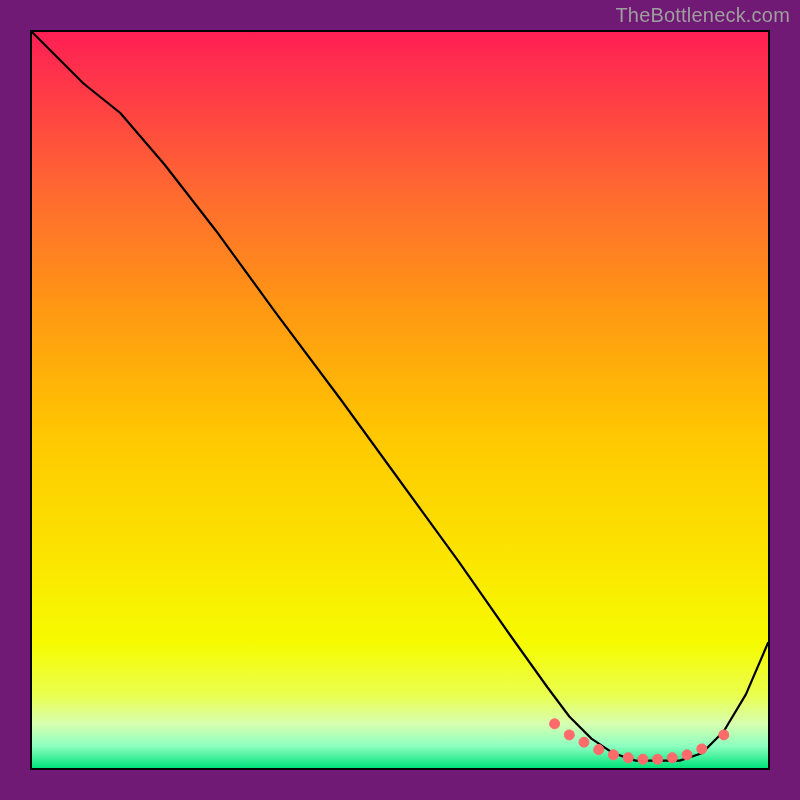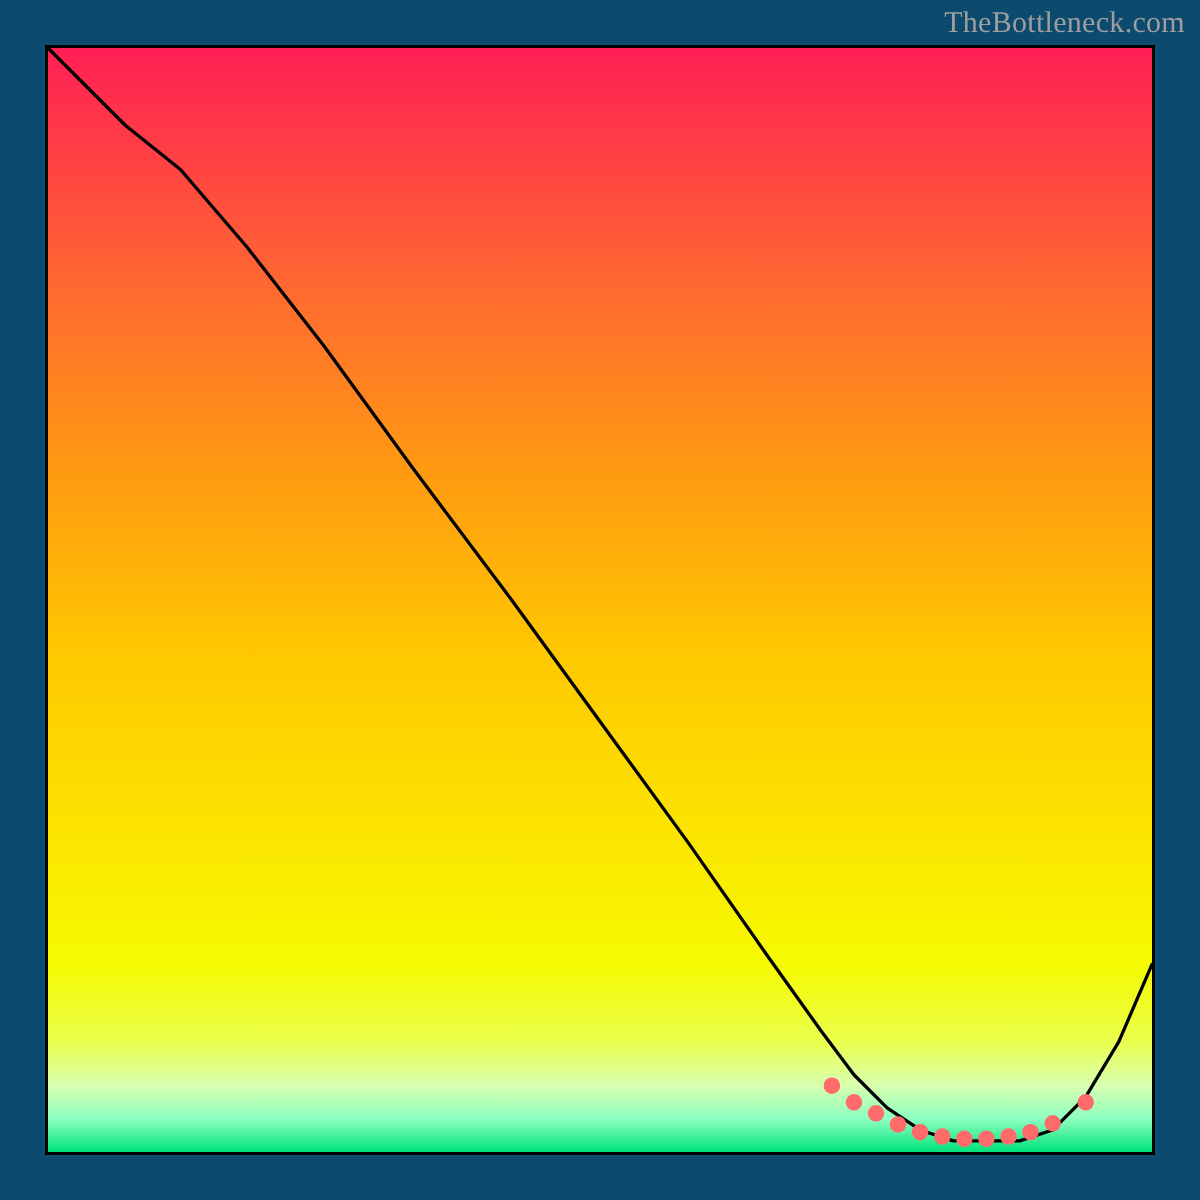--- a/index.html
+++ b/index.html
@@ -8,22 +8,21 @@
     width: 800px;
     height: 800px;
     background: #000;
     overflow: hidden;
     font-family: Arial, Helvetica, sans-serif;
   }
   .stage {
     position: relative;
     width: 800px;
     height: 800px;
-    background: #0c4a6e;
-    font-family: Liberation Serif, serif;
+    background: #701a75;
   }
   .watermark {
     position: absolute;
     top: 4px;
     right: 10px;
     color: #9e9e9e;
     font-size: 20px;
     font-weight: 500;
     letter-spacing: 0.2px;
     z-index: 40;

